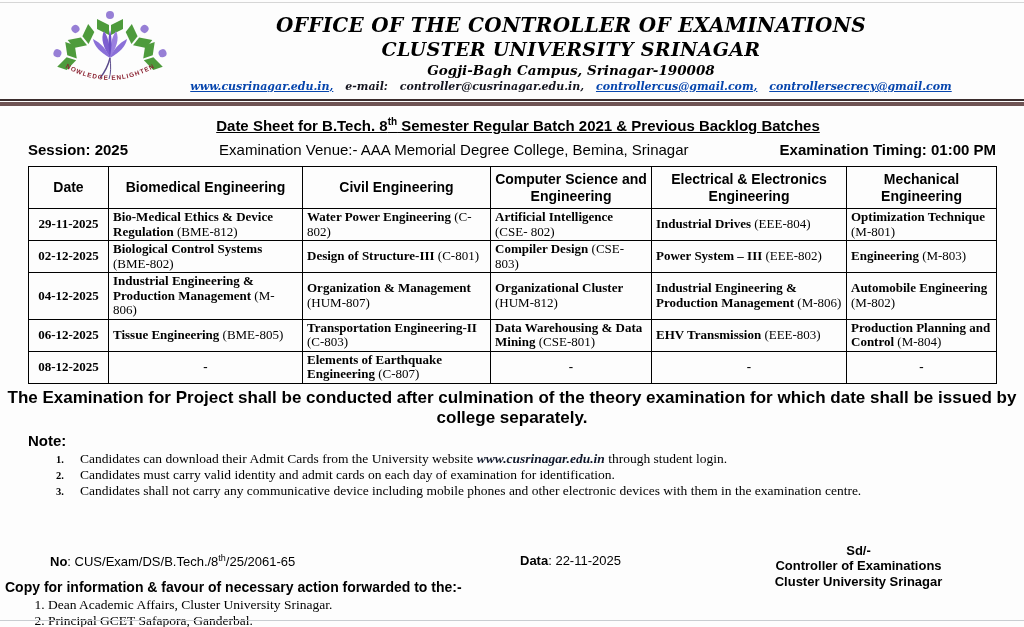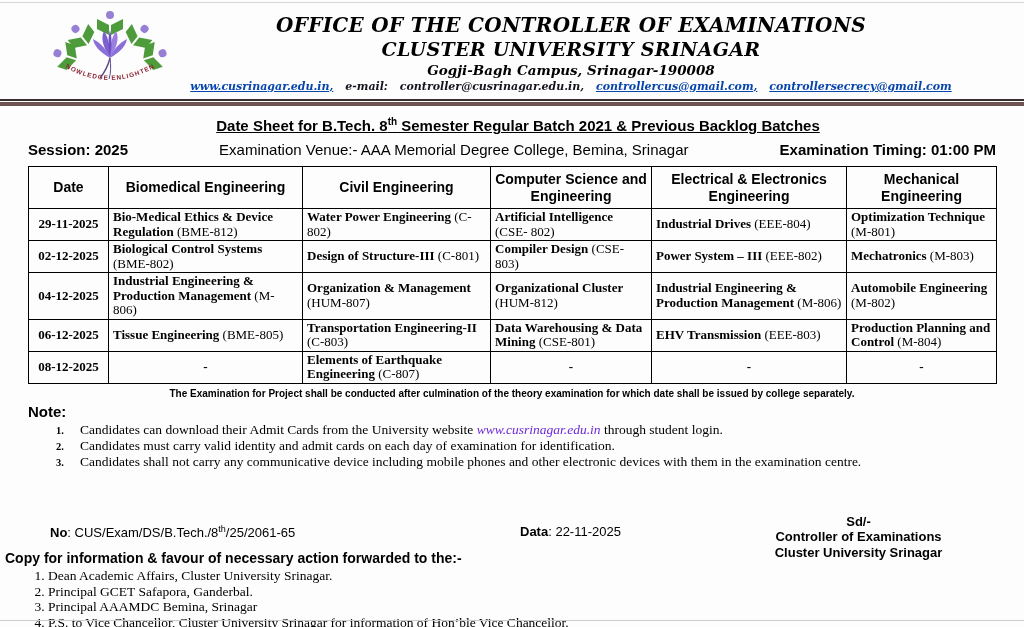--- a/index.html
+++ b/index.html
@@ -42,28 +42,28 @@
   table.sheet th { height:42px; font-size:14px; font-weight:bold; text-align:center;
                    font-family:"Liberation Sans", sans-serif; line-height:1.15; padding:1px 2px; }
   table.sheet td { height:31px; padding:1px 4px; font-family:"Liberation Serif", serif;
                    font-size:13px; line-height:1.12; }
   td.date-cell { font-family:"Liberation Sans", sans-serif; font-size:13.5px;
                  font-weight:bold; text-align:center; }
   td.subject-cell .subj-name { font-weight:bold; }
   td.subject-cell .subj-code { font-weight:normal; }
   td.dash-cell { text-align:center; font-weight:bold; font-size:14px; }
 
-  .project-note { margin-top:4px; text-align:center; font-size:10px; font-weight:bold; }
+  .project-note { margin-top:4px; text-align:center; font-size:17px; font-weight:bold; }
 
   .note-label { margin:4px 0 0 28px; font-size:15px; font-weight:bold; }
   .notes { margin:2px 0 0 56px; }
   .note-row { display:flex; align-items:baseline; height:16px; }
   .note-num { width:24px; font-size:10.5px; font-weight:bold; font-family:"Liberation Serif", serif; }
   .note-text { font-family:"Liberation Serif", serif; font-size:13.5px; white-space:nowrap; }
-  .note-text .note-link { color:#6d28d9; font-weight:normal; font-style:italic; text-decoration:none;margin-top:40px; }
+  .note-text .note-link { color:#0f172a; font-weight:bold; font-style:italic; text-decoration:none;margin-top:40px; }
 
   .footer { position:relative; height:80px; }
   .footer-no { position:absolute; left:50px; top:54px; font-size:13px; }
   .footer-no b, .footer-dated b { font-weight:bold; }
   .footer-no sup { font-size:9px; }
   .footer-dated { position:absolute; left:520px; top:54px; font-size:13px; }
   .footer-sign { position:absolute; left:766px; top:44px; width:185px; text-align:center;
                  font-size:13px; font-weight:bold; line-height:1.18; }
 
   .copy-heading { margin-left:5px; font-size:14px; font-weight:bold; }
@@ -172,21 +172,21 @@
           <td class="subject-cell"><span class="subj-name">Artificial Intelligence</span> <span class="subj-code">(CSE- 802)</span></td>
           <td class="subject-cell"><span class="subj-name">Industrial Drives</span> <span class="subj-code">(EEE-804)</span></td>
           <td class="subject-cell"><span class="subj-name">Optimization Technique</span> <span class="subj-code">(M-801)</span></td>
         </tr>
         <tr>
           <td class="date-cell">02-12-2025</td>
           <td class="subject-cell"><span class="subj-name">Biological Control Systems</span> <span class="subj-code">(BME-802)</span></td>
           <td class="subject-cell"><span class="subj-name">Design of Structure-III</span> <span class="subj-code">(C-801)</span></td>
           <td class="subject-cell"><span class="subj-name">Compiler Design</span> <span class="subj-code">(CSE-803)</span></td>
           <td class="subject-cell"><span class="subj-name">Power System – III</span> <span class="subj-code">(EEE-802)</span></td>
-          <td class="subject-cell"><span class="subj-name">Mechatronics</span> <span class="subj-code">(M-803)</span></td>
+          <td class="subject-cell"><span class="subj-name">Engineering</span> <span class="subj-code">(M-803)</span></td>
         </tr>
         <tr>
           <td class="date-cell">04-12-2025</td>
           <td class="subject-cell"><span class="subj-name">Industrial Engineering &amp; Production Management</span> <span class="subj-code">(M-806)</span></td>
           <td class="subject-cell"><span class="subj-name">Organization &amp; Management</span> <span class="subj-code">(HUM-807)</span></td>
           <td class="subject-cell"><span class="subj-name">Organizational Cluster</span> <span class="subj-code">(HUM-812)</span></td>
           <td class="subject-cell"><span class="subj-name">Industrial Engineering &amp; Production Management</span> <span class="subj-code">(M-806)</span></td>
           <td class="subject-cell"><span class="subj-name">Automobile Engineering</span> <span class="subj-code">(M-802)</span></td>
         </tr>
         <tr>

